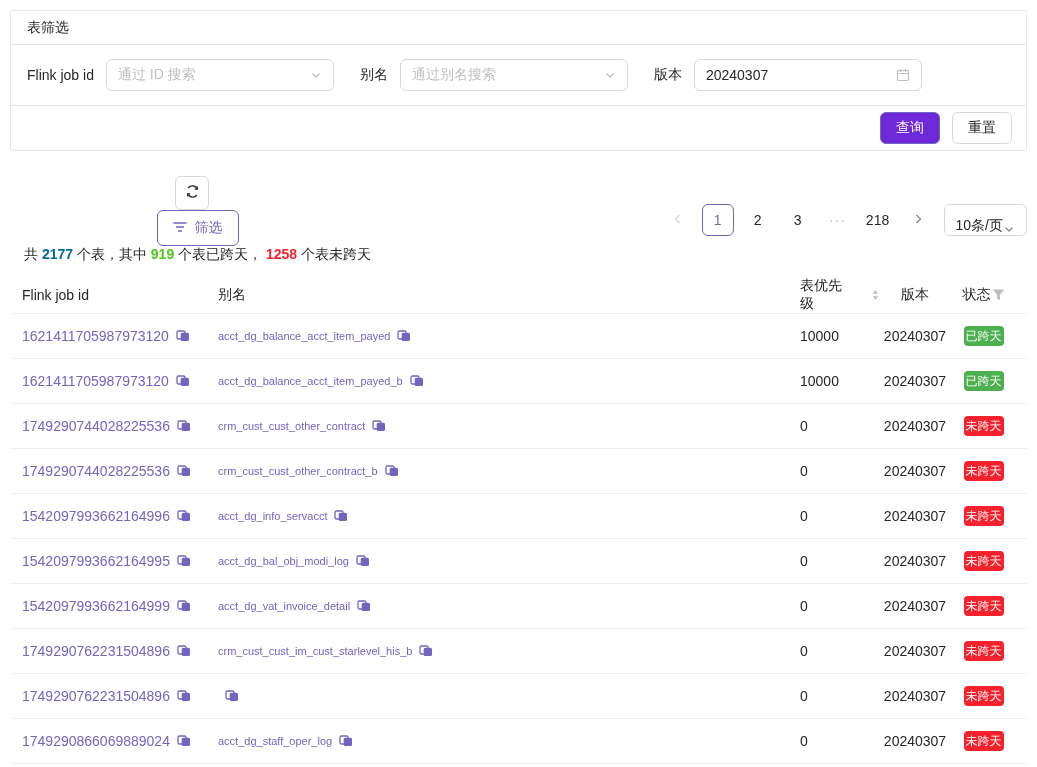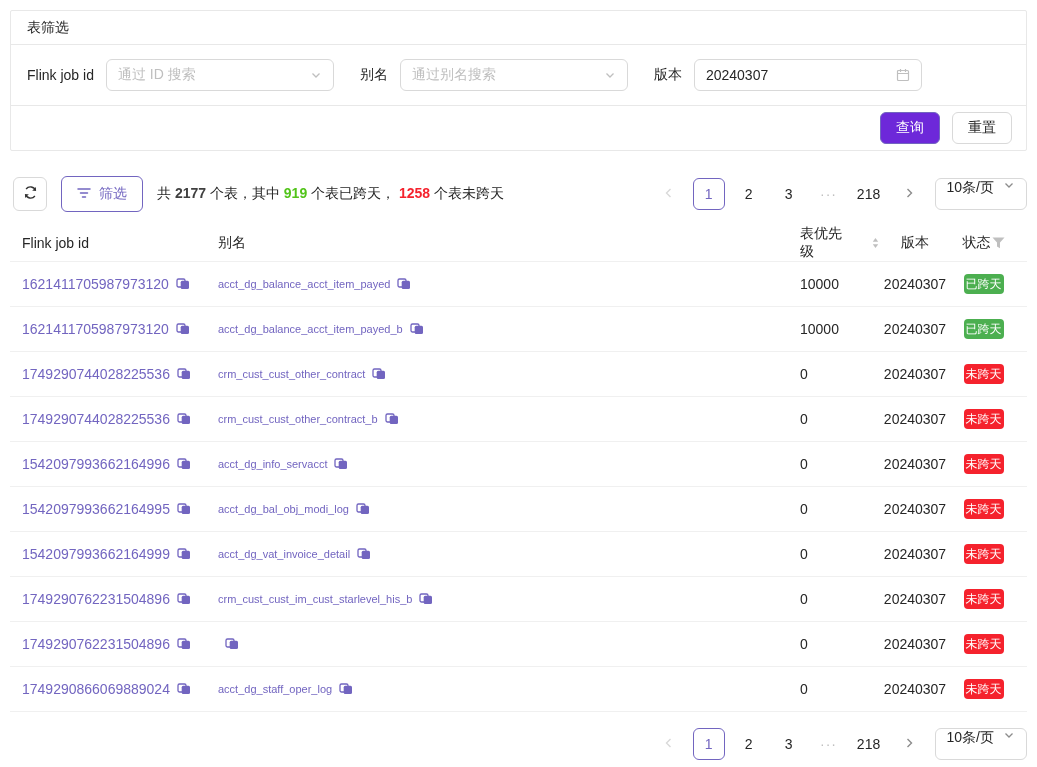--- a/index.html
+++ b/index.html
@@ -24,41 +24,41 @@
   .sel-value { color:#262626; }
   .sel-icon { display:inline-flex; align-items:center; }
   .card-footer { display:flex; justify-content:flex-end; gap:12px; padding:6px 14px 6px; }
   .btn { height:32px; padding:0 15px; border-radius:6px; border:1px solid #d9d9d9; background:#fff;
          font-size:14px; color:#262626; display:inline-flex; align-items:center; cursor:pointer;
          font-family:inherit; }
   .btn-primary { background:#6d28d9; border-color:#7265c0; color:#fff; }
 
   
   .toolbar { margin-top:25px; display:flex; align-items:center; justify-content:space-between; }
-  .toolbar-left { display:flex; align-items:center; }
+  .toolbar-left { display:flex; align-items:center;flex-direction:column; }
   .icon-btn { width:34px; height:34px; border:1px solid #d9d9d9; border-radius:6px; background:#fff;
               display:flex; align-items:center; justify-content:center; cursor:pointer; margin-left:3px; }
   .filter-btn { height:36px; margin-left:14px; padding:0 15px; border:1px solid #7265c0; border-radius:6px;
                 background:#fff; color:#7265c0; display:flex; align-items:center; gap:8px; font-size:14px;
                 cursor:pointer; font-family:inherit; }
   .summary { margin-left:14px; white-space:nowrap; }
   .num { font-weight:bold; }
-  .num-blue { color:#404040; } .num-green { color:#52c41a; } .num-red { color:#f5222d; }
+  .num-blue { color:#0369a1; } .num-green { color:#52c41a; } .num-red { color:#f5222d; }
 
   
   .pagination { display:flex; align-items:center; }
   .pager-pages { display:flex; align-items:center; gap:8px; }
   .page-item { min-width:32px; height:32px; display:inline-flex; align-items:center; justify-content:center;
                border-radius:6px; cursor:pointer; color:#262626; }
   .page-item.active { border:1px solid #7265c0; color:#7265c0; }
   .page-item.arrow { color:#8c8c8c; }
   .page-item.arrow.disabled { color:#d9d9d9; cursor:default; }
   .page-item.ellipsis { color:#bfbfbf; letter-spacing:1px; cursor:default; }
   .page-size-select { height:32px; margin-left:10px; border:1px solid #d9d9d9; border-radius:6px; background:#fff;
-                      display:flex; align-items:flex-start; gap:9px; padding:0 11px; cursor:pointer; }
+                      display:flex; align-items:flex-end; padding:0 11px; cursor:pointer; }
 
   
   .table { margin-top:12px; }
   .thead { display:flex; align-items:center; height:38px; border-bottom:1px solid #f0f0f0; }
   .th { color:#262626; }
   .row { display:flex; align-items:center; height:45px; border-bottom:1px solid #f0f0f0; }
   .cell { display:flex; align-items:center; }
   .c-id { width:196px; padding-left:12px; }
   .c-alias { flex:1; padding-left:12px; font-size:11px; }
   .thead .c-alias { font-size:14px; }

